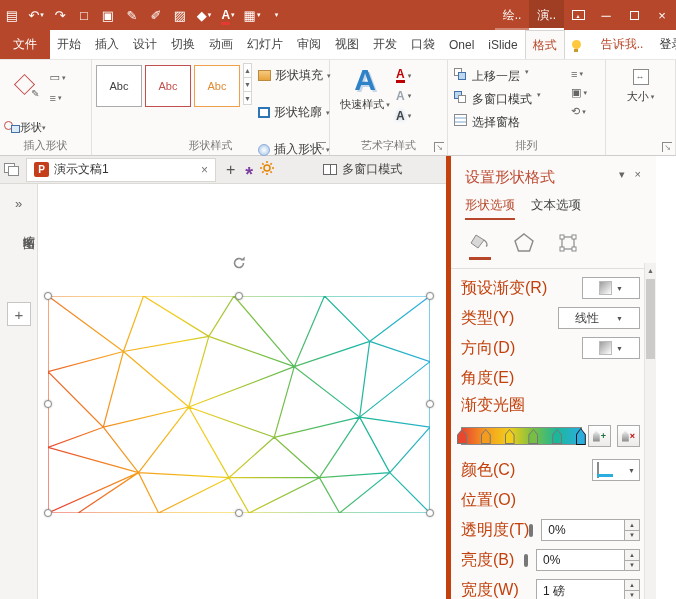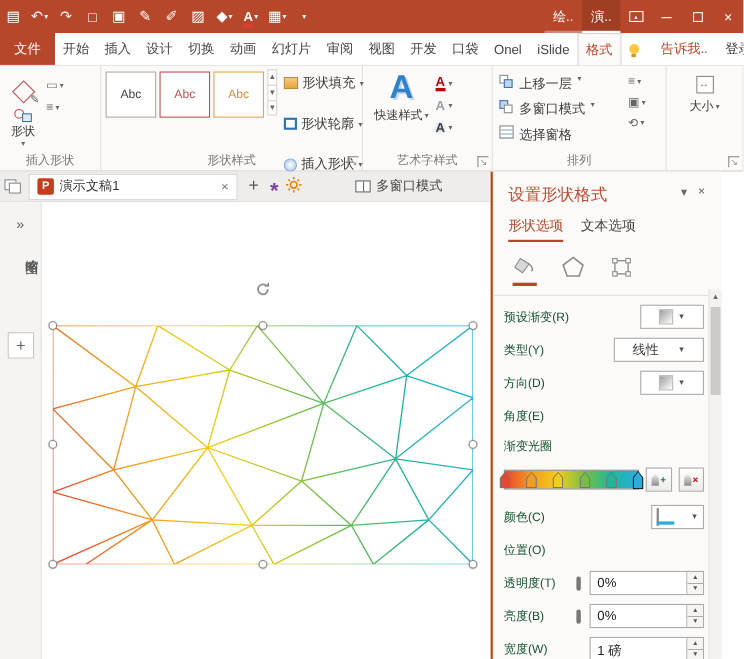--- a/index.html
+++ b/index.html
@@ -38,21 +38,21 @@
   .glabel { position:absolute; bottom:2px; left:0; right:0; text-align:center; font-size:11px; color:#7A7874; white-space:nowrap; }
   .dlg { position:absolute; right:3px; bottom:3px; width:10px; height:10px; border-left:1px solid #8A8A8A; border-top:1px solid #8A8A8A; font-size:8px; line-height:10px; text-align:center; color:#8A8A8A; }
   .caretg { font-size:7px; color:#666; }
 
   
   .g-insert { width:92px; display:flex; gap:4px; }
   .icol { display:flex; flex-direction:column; align-items:center; justify-content:space-between; padding:4px 0; }
   .big-shape { width:34px; height:34px; display:flex; align-items:center; justify-content:center; position:relative; }
   .diamond { width:15px; height:15px; border:1.5px solid #C0504D; transform:rotate(45deg); }
   .pencil-mini { position:absolute; right:2px; bottom:2px; font-size:10px; color:#666; }
-  .shapes-btn { display:flex; flex-direction:column; align-items:center; font-size:11px; color:#3b3b3b; }
+  .shapes-btn { display:flex; flex-direction:row; align-items:center; font-size:11px; color:#3b3b3b; }
   .shp-ic { position:relative; width:16px; height:12px; margin-bottom:1px; }
   .shp-ic i { position:absolute; border:1px solid #4472A8; }
   .shp-ic i.c { left:0; top:0; width:9px; height:9px; border-radius:50%; border-color:#C0504D; }
   .shp-ic i.s { right:0; bottom:0; width:9px; height:8px; background:#DDEBF7; }
   .mini-col { display:flex; flex-direction:column; gap:8px; padding-top:8px; }
   .mini { display:flex; align-items:center; gap:2px; font-size:11px; color:#666; }
 
   
   .g-styles { width:238px; display:flex; }
   .tiles { display:flex; gap:3px; padding-top:2px; }
@@ -118,33 +118,33 @@
   .chev { text-align:center; color:#666; font-size:13px; padding-top:12px; }
   .vlabel { writing-mode:vertical-rl; text-orientation:upright; color:#555; font-size:12px; margin:14px auto 0; display:block; text-align:center; width:100%; letter-spacing:2px; }
   .addslide { position:absolute; left:7px; top:118px; width:24px; height:24px; background:#fff; border:1px solid #C8C6C4; color:#666; font-size:15px; display:flex; align-items:center; justify-content:center; }
 
   .canvas { flex:1; position:relative; background:#fff; }
   .mesh { position:absolute; left:10px; top:112px; }
   .handle { position:absolute; width:8px; height:8px; border-radius:50%; background:#fff; border:1px solid #8A8A8A; box-shadow:0 0 2px rgba(0,0,0,.25); }
   .rotate { position:absolute; left:192px; top:70px; }
 
   
-  .pane { width:210px; background:#FBFAF9; border-left:2px solid #c2410c; position:relative; }
+  .pane { width:210px; background:#FBFAF9; border-left:5px solid #c2410c; position:relative; }
   .pane-head { display:flex; align-items:flex-start; padding:12px 10px 2px 14px; }
   .pane-title { color:#BE4B33; font-size:15px; flex:1; }
   .ph-ic { color:#666; font-size:11px; padding:0 5px; }
   .pane-tabs { display:flex; gap:16px; padding:8px 0 0 14px; font-size:12.5px; }
   .ptab { padding-bottom:4px; color:#444; }
   .ptab.active { color:#B7472A; border-bottom:2px solid #B7472A; }
   .pane-icons { display:flex; gap:22px; padding:12px 0 8px 18px; border-bottom:1px solid #E1DFDD; }
   .picon { padding-bottom:3px; }
   .picon.active { border-bottom:3px solid #B7472A; }
   .fields { padding:4px 16px 0 10px; }
   .frow { display:flex; align-items:center; height:30px; }
-  .lbl { font-size:11px; color:#14532d; white-space:nowrap; }
+  .lbl { font-size:16px; color:#c2410c; white-space:nowrap; }
   .ctrl { margin-left:auto; }
   .dd { height:22px; background:#fff; border:1px solid #ABABAB; display:flex; align-items:center; padding:0 16px; gap:4px; }
   .dd .sw { width:24px; height:14px; background:linear-gradient(135deg,#9e9e9e,#fff); border:1px solid #BBB; }
   .dd .dc { font-size:7px; color:#555; margin-left:auto; }
   .dd-type { width:82px; }
   .dd-sw { width:58px; }
   .spin { width:104px; height:22px; background:#fff; border:1px solid #ABABAB; display:flex; }
   .spin .val { flex:1; padding:3px 0 0 6px; font-size:12px; color:#222; }
   .spin .btns { width:15px; border-left:1px solid #ABABAB; display:flex; flex-direction:column; }
   .spin .btns span { flex:1; display:flex; align-items:center; justify-content:center; font-size:6px; color:#555; background:#F5F4F2; }

